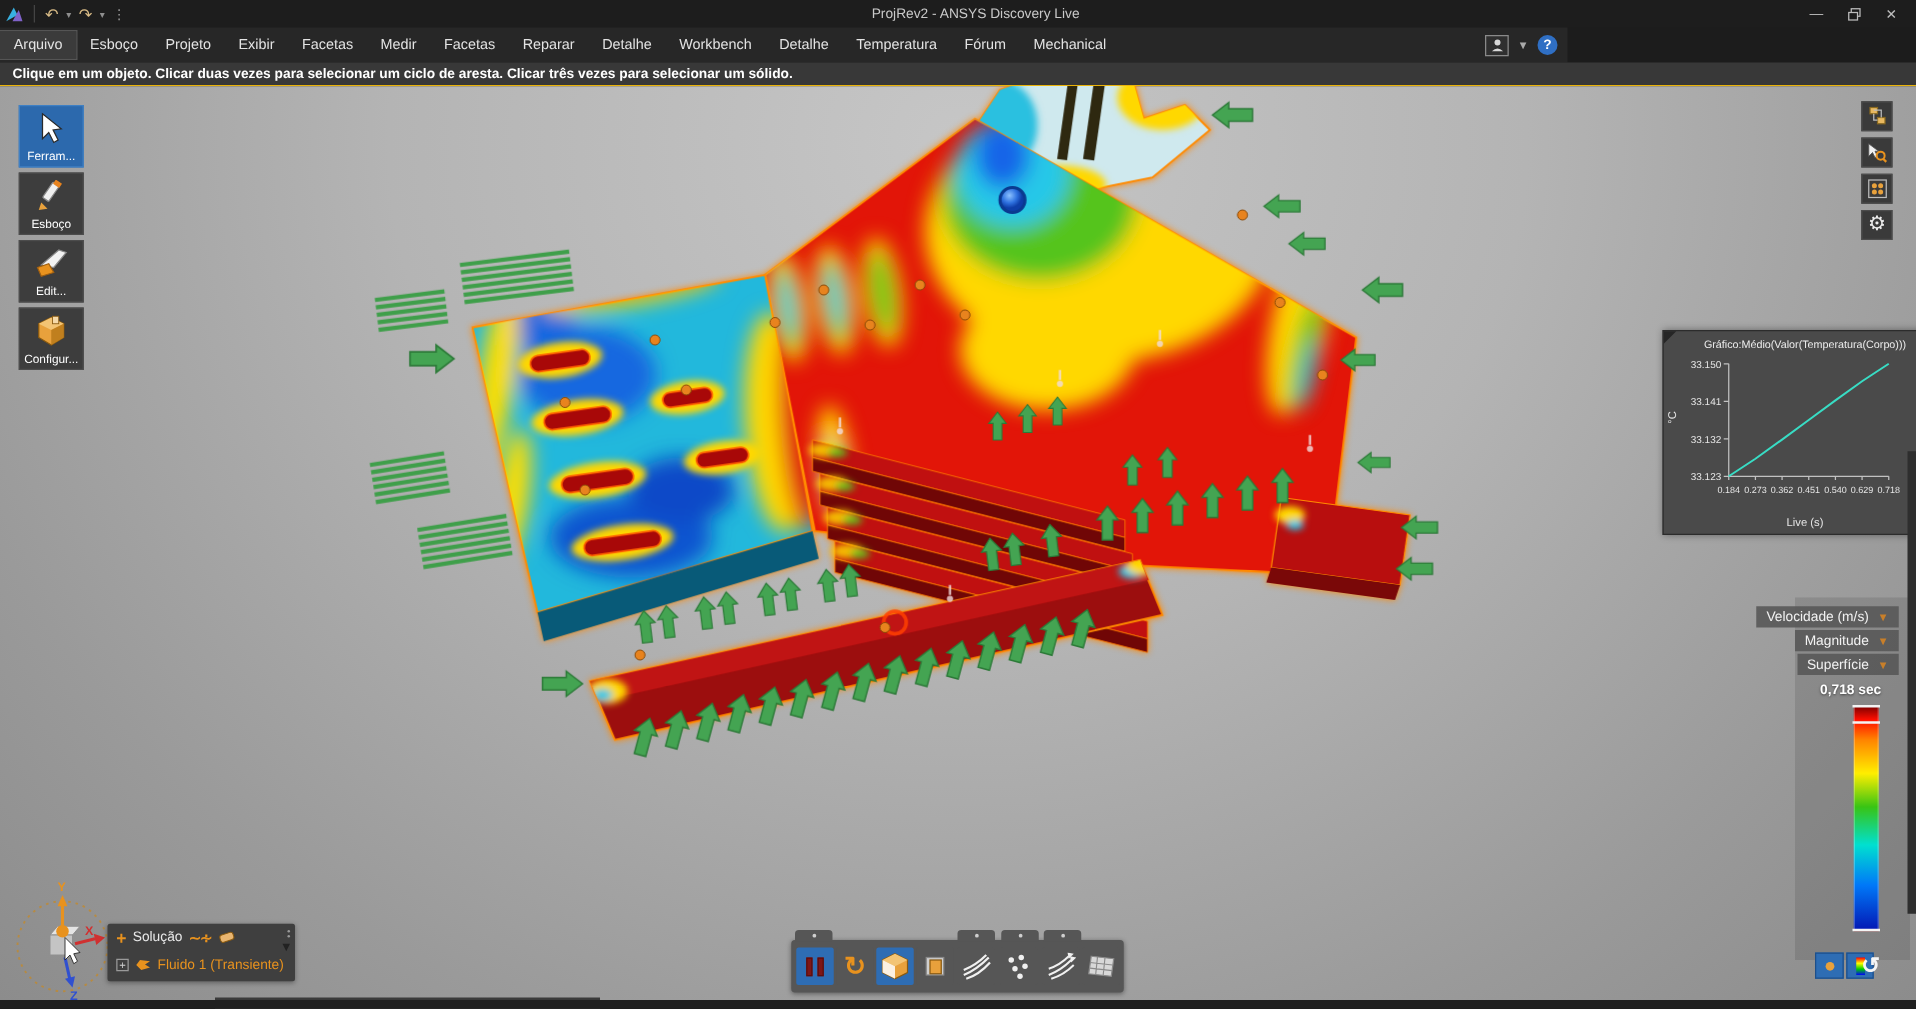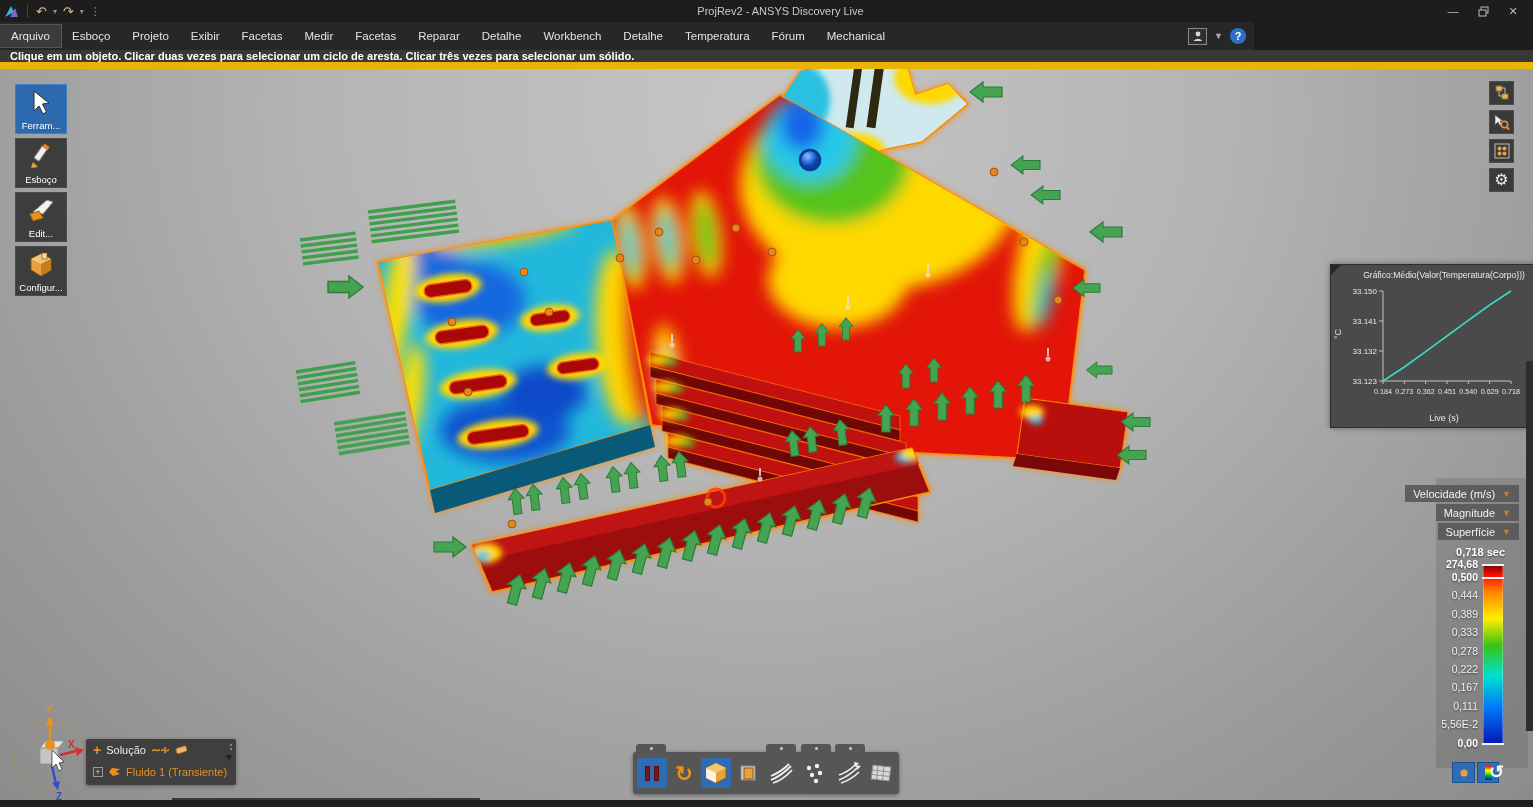--- a/index.html
+++ b/index.html
@@ -23,21 +23,21 @@
   .menu-item{padding:5px 11px;cursor:default;}
   .menu-item.active{background:#3b3b3b;outline:1px solid #555;}
   .menubar-right{margin-left:auto;display:flex;align-items:center;gap:7px;padding-right:8px;}
   .acct-btn{width:19px;height:17px;border:1px solid #8a8a8a;background:#2f2f2f;display:flex;align-items:center;justify-content:center;}
   .chev{color:#aaa;font-size:9px;}
   .help-circle{width:16px;height:16px;border-radius:50%;background:#2f6fc4;color:#fff;font-size:11px;font-weight:bold;
     display:flex;align-items:center;justify-content:center;}
 
   
   .hintbar{position:absolute;left:0;top:50px;width:1533px;height:19px;background:#383838;color:#fff;
-    font-size:11px;font-weight:bold;display:flex;align-items:center;padding-left:10px;border-bottom:7px solid #eab308;}
+    font-size:11px;font-weight:bold;display:flex;align-items:center;padding-left:10px;border-bottom:1px solid #eab308;}
 
   
   .viewport{position:absolute;left:0;top:69px;width:1533px;height:731px;
     background:radial-gradient(ellipse at 50% 6%, #c6c6c6 0%, #b4b4b4 42%, #9a9a9a 78%, #8c8c8c 100%);}
   .scene{position:absolute;left:0;top:0;width:1533px;height:731px;}
 
   
   .tool-btn{position:absolute;left:15px;width:52px;height:50px;background:#3d3d3d;border:1px solid #4c4c4c;
     display:flex;flex-direction:column;align-items:center;justify-content:flex-end;padding-bottom:2px;}
   .tool-btn.selected{background:#2c69ad;border-color:#3f80c4;}
@@ -567,33 +567,20 @@
     <span>Superfície</span>
     <span class="dd-chev">▼</span>
   </div>
 
   <div class="legend-time">0,718 sec</div>
   <div id="legend-bar" style="background: linear-gradient(rgb(124, 0, 0) 0%, rgb(255, 14, 0) 6%, rgb(255, 132, 0) 15%, rgb(255, 238, 0) 30%, rgb(56, 196, 20) 45%, rgb(0, 224, 208) 62%, rgb(0, 120, 248) 80%, rgb(4, 24, 180) 100%);">
     <div class="tick" style="top:-1px"></div>
     <div class="tick" style="top:12px"></div>
     <div class="tick" style="bottom:-1px"></div>
   </div>
-  <div id="legend-values">
-      <div class="lg-val bold" style="top: 0px;">274,68</div>
-      <div class="lg-val bold" style="top: 13px;">0,500</div>
-      <div class="lg-val" style="top: 31.4px;">0,444</div>
-      <div class="lg-val" style="top: 49.8px;">0,389</div>
-      <div class="lg-val" style="top: 68.2px;">0,333</div>
-      <div class="lg-val" style="top: 86.6px;">0,278</div>
-      <div class="lg-val" style="top: 105px;">0,222</div>
-      <div class="lg-val" style="top: 123.4px;">0,167</div>
-      <div class="lg-val" style="top: 141.8px;">0,111</div>
-      <div class="lg-val" style="top: 160.2px;">5,56E-2</div>
-      <div class="lg-val bold" style="top: 178.6px;">0,00</div>
-    </div>
 
   <div class="vc-btn" style="left:1452px">
     <svg width="12" height="12" viewBox="0 0 12 12">
         <circle cx="6" cy="6" r="3.5" fill="#e8a13c"></circle>
       </svg>
   </div>
   <div class="vc-btn" style="left:1477px;width:22px">
     <div style="width:7px;height:14px;background:linear-gradient(#f00,#ff0,#0c0,#00f)"></div>
   </div>
   <div class="vc-reset">↺</div>

